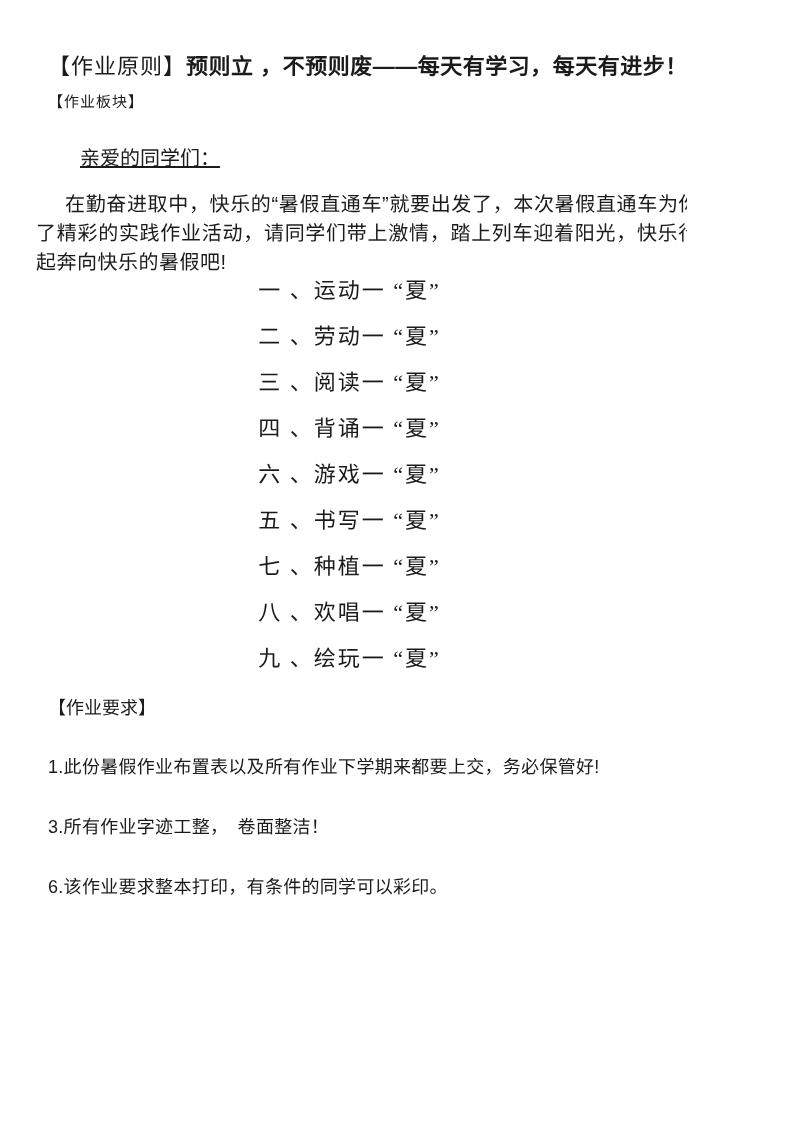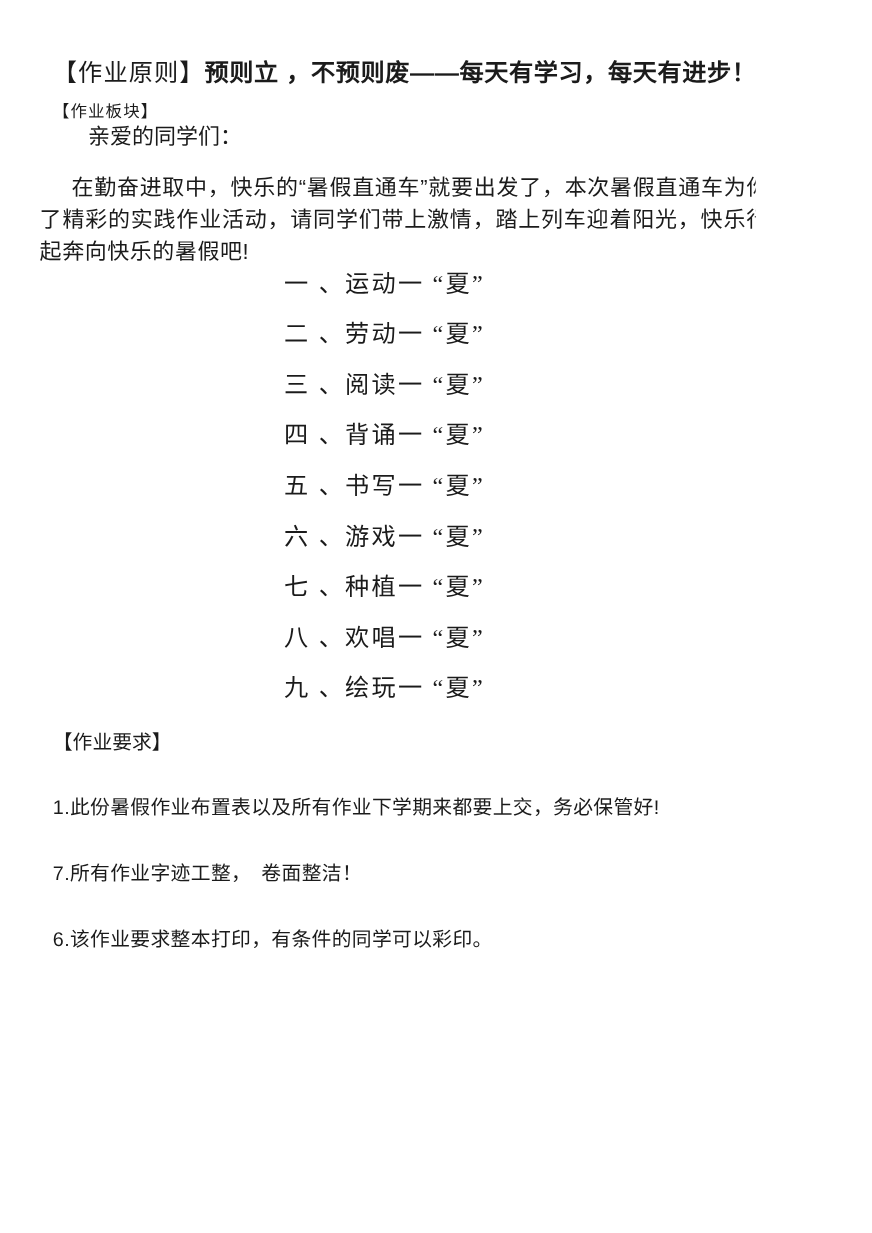--- a/index.html
+++ b/index.html
@@ -37,23 +37,25 @@
   .board-line {
     margin-left: 12px;
     margin-top: 11px;
     font-size: 15px;
     line-height: 24px;
     font-family: "Liberation Serif", "DejaVu Serif", serif;
     letter-spacing: 1px;
   }
   
   .greeting {
+    margin-top: 33px;
     padding-left: 44px;
     font-size: 20px;
     line-height: 22px;
+    text-decoration: underline;
   }
   .intro {
     margin: 21px 0 0 0;
     width: 725px;
     font-size: 20px;
     line-height: 29px;
     letter-spacing: 0.5px;
     text-indent: 29px;
     text-align: justify;
   }
@@ -99,26 +101,26 @@
 
   <div class="greeting">亲爱的同学们：</div>
 
   <p class="intro">在勤奋进取中，快乐的“暑假直通车”就要出发了，本次暑假直通车为你们准备了精彩的实践作业活动，请同学们带上激情，踏上列车迎着阳光，快乐行动，一起奔向快乐的暑假吧!</p>
 
   <ul class="section-list">
     <li>一 、运动一 “夏”</li>
     <li>二 、劳动一 “夏”</li>
     <li>三 、阅读一 “夏”</li>
     <li>四 、背诵一 “夏”</li>
+    <li>六 、游戏一 “夏”</li>
     <li>五 、书写一 “夏”</li>
-    <li>六 、游戏一 “夏”</li>
     <li>七 、种植一 “夏”</li>
     <li>八 、欢唱一 “夏”</li>
     <li>九 、绘玩一 “夏”</li>
   </ul>
 
   <div class="req-title">【作业要求】</div>
 
   <p class="req-item">1.此份暑假作业布置表以及所有作业下学期来都要上交，务必保管好!</p>
-  <p class="req-item">7.所有作业字迹工整，　卷面整洁！</p>
+  <p class="req-item">3.所有作业字迹工整，　卷面整洁！</p>
   <p class="req-item">6.该作业要求整本打印，有条件的同学可以彩印。</p>
 
 </div>
 
 </body></html>

